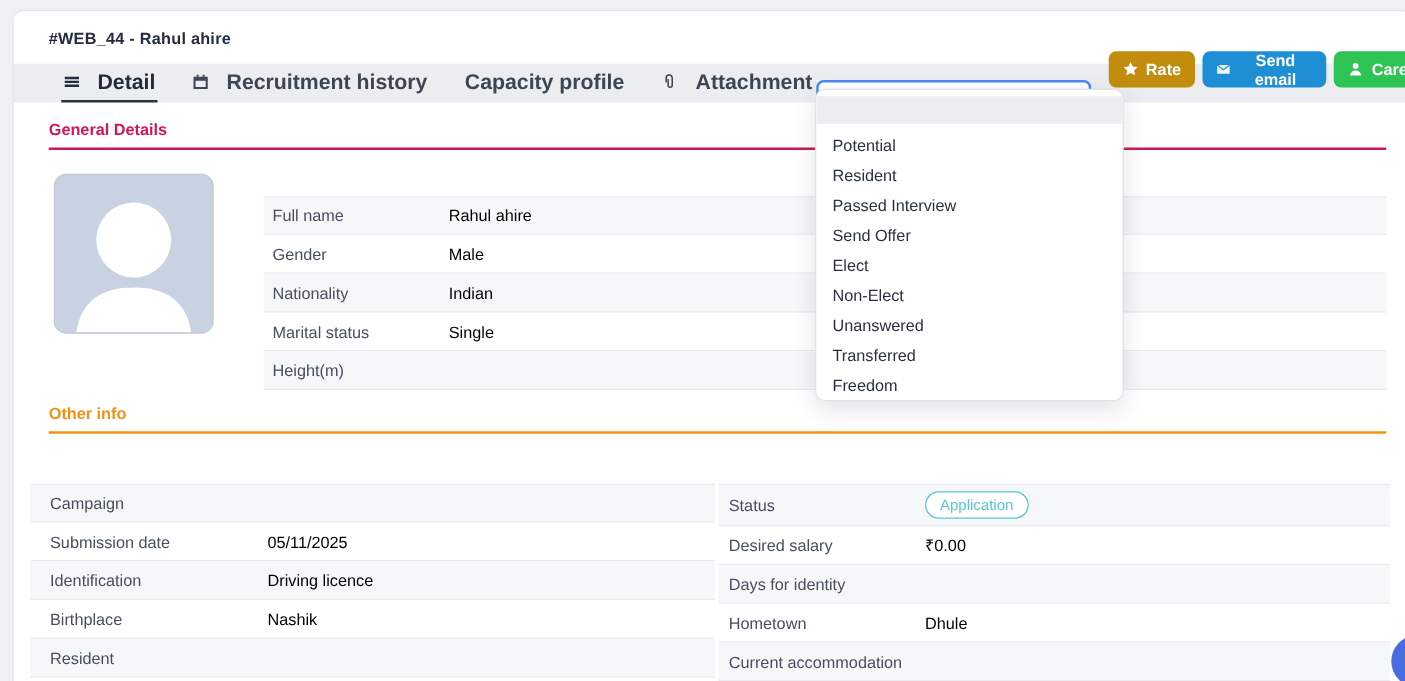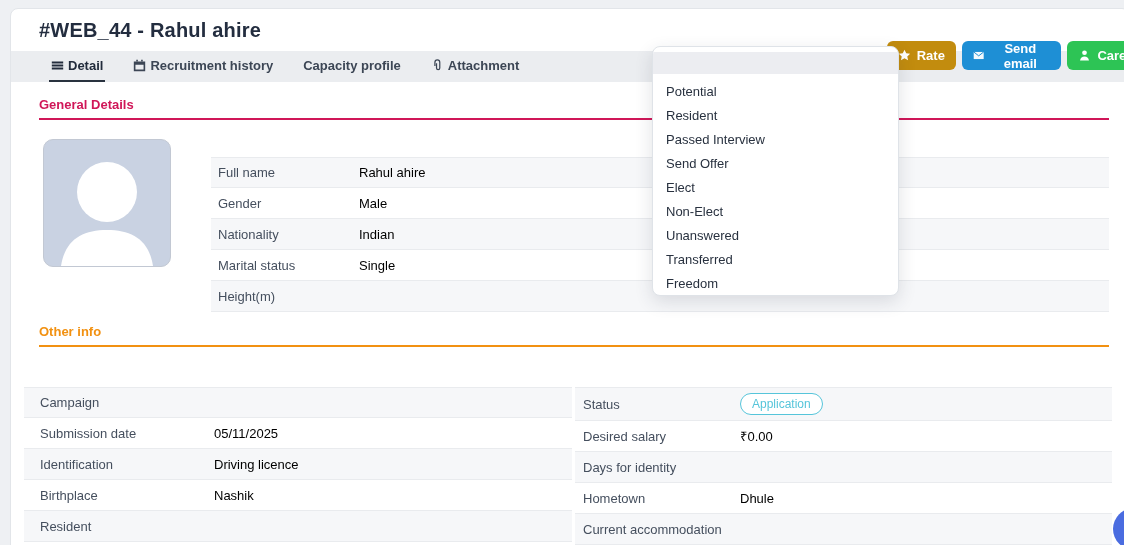--- a/index.html
+++ b/index.html
@@ -8,21 +8,21 @@
     background:#eef0f3;font-family:"Liberation Sans",sans-serif;
     -webkit-font-smoothing:antialiased;
   }
   .card{
     position:absolute;left:10px;top:8px;width:1120px;height:580px;
     background:#ffffff;border:1px solid #e2e5e9;border-radius:8px 8px 0 0;
     box-sizing:border-box;
   }
   
   .card-header{height:42px;display:flex;align-items:center;padding-left:28px;}
-  .page-title{font-size:20px;font-weight:700;color:#232d3f;letter-spacing:.2px;}
+  .page-title{font-size:13px;font-weight:700;color:#232d3f;letter-spacing:.2px;}
   .header-controls{position:absolute;top:11px;left:642px;display:flex;align-items:center;z-index:30;}
   .status-select{
     width:245px;height:27px;box-sizing:border-box;background:#fff;
     border:2px solid #4e86f3;border-radius:6px;display:flex;align-items:center;
     justify-content:space-between;padding:0 10px 0 11px;cursor:pointer;margin-right:14px;margin-top:44px;
   }
   .status-select .ph{font-size:13px;color:#98a1b0;}
   .chev{width:12px;height:12px;color:#3a4452;}
   .btn{
     height:29px;border:none;border-radius:6px;color:#fff;font-weight:700;
@@ -30,21 +30,21 @@
     padding:0 11px;margin-left:6px;cursor:pointer;font-family:inherit;
   }
   .btn:first-of-type{margin-left:0;}
   .btn-rate{background:#c28c0e;}
   .btn-email{background:#1e8fd5;}
   .btn-care{background:#2dc455;}
   .btn svg{width:13px;height:13px;}
   
   .tab-strip{height:31px;background:#ebedf0;display:flex;align-items:stretch;padding-left:38px;}
   .tab{
-    display:flex;align-items:center;gap:4px;font-size:13px;font-weight:700;
+    display:flex;align-items:center;gap:14px;font-size:17px;font-weight:700;
     color:#3c4655;margin-right:26px;cursor:pointer;border-bottom:2px solid transparent;
     padding:0 2px;box-sizing:border-box;
   }
   .tab.active{color:#222c3c;border-bottom-color:#29323f;}
   .tab svg{width:13px;height:13px;}
   
   .content{padding:0 20px 0 28px;}
   .section-head{margin-top:13px;border-bottom:2px solid #d01658;padding-bottom:5px;}
   .section-head .section-title{font-size:13px;font-weight:700;color:#d01658;}
   .section-head.orange{border-bottom-color:#f29111;margin-top:10px;}
@@ -68,21 +68,21 @@
   .oi-right{width:537px;flex:none;}
   .oi-left .lbl{width:174px;padding-left:16px;flex:none;}
   .oi-right .lbl{width:157px;padding-left:8px;flex:none;}
   .row.tall{height:34px;}
   .badge{
     display:inline-block;border:1px solid #56c5da;color:#56c5da;font-size:12px;
     padding:3px 11px;border-radius:12px;background:#fff;
   }
   
   .dropdown{
-    position:absolute;left:652px;top:46px;width:247px;height:250px;z-index:40;
+    position:absolute;left:652px;top:71px;width:247px;height:250px;z-index:40;
     background:#fff;border:1px solid #dfe3e8;border-radius:8px;box-sizing:border-box;
     box-shadow:0 6px 18px rgba(40,50,70,.14);overflow:hidden;
   }
   .dd-empty{height:22px;background:#ecedf1;margin-top:5px;}
   .dd-list{padding-top:6px;}
   .dd-item{height:24px;line-height:24px;padding-left:13px;font-size:13px;color:#28313f;cursor:pointer;}
   
   .fab{
     position:absolute;left:1113px;top:508px;width:42px;height:42px;border-radius:50%;
     background:#4a6ce0;z-index:50;cursor:pointer;border:none;

